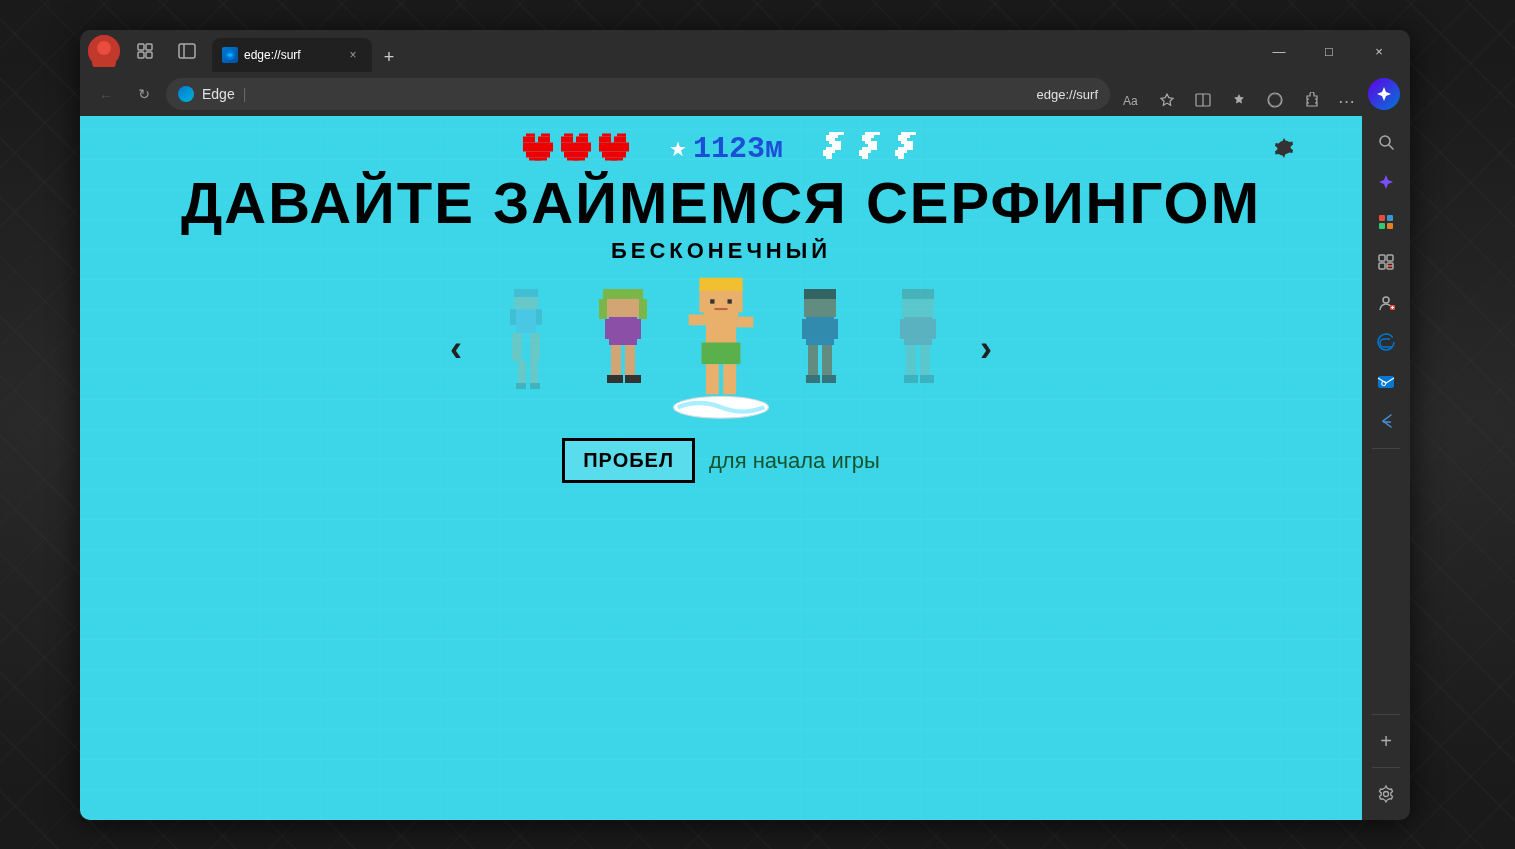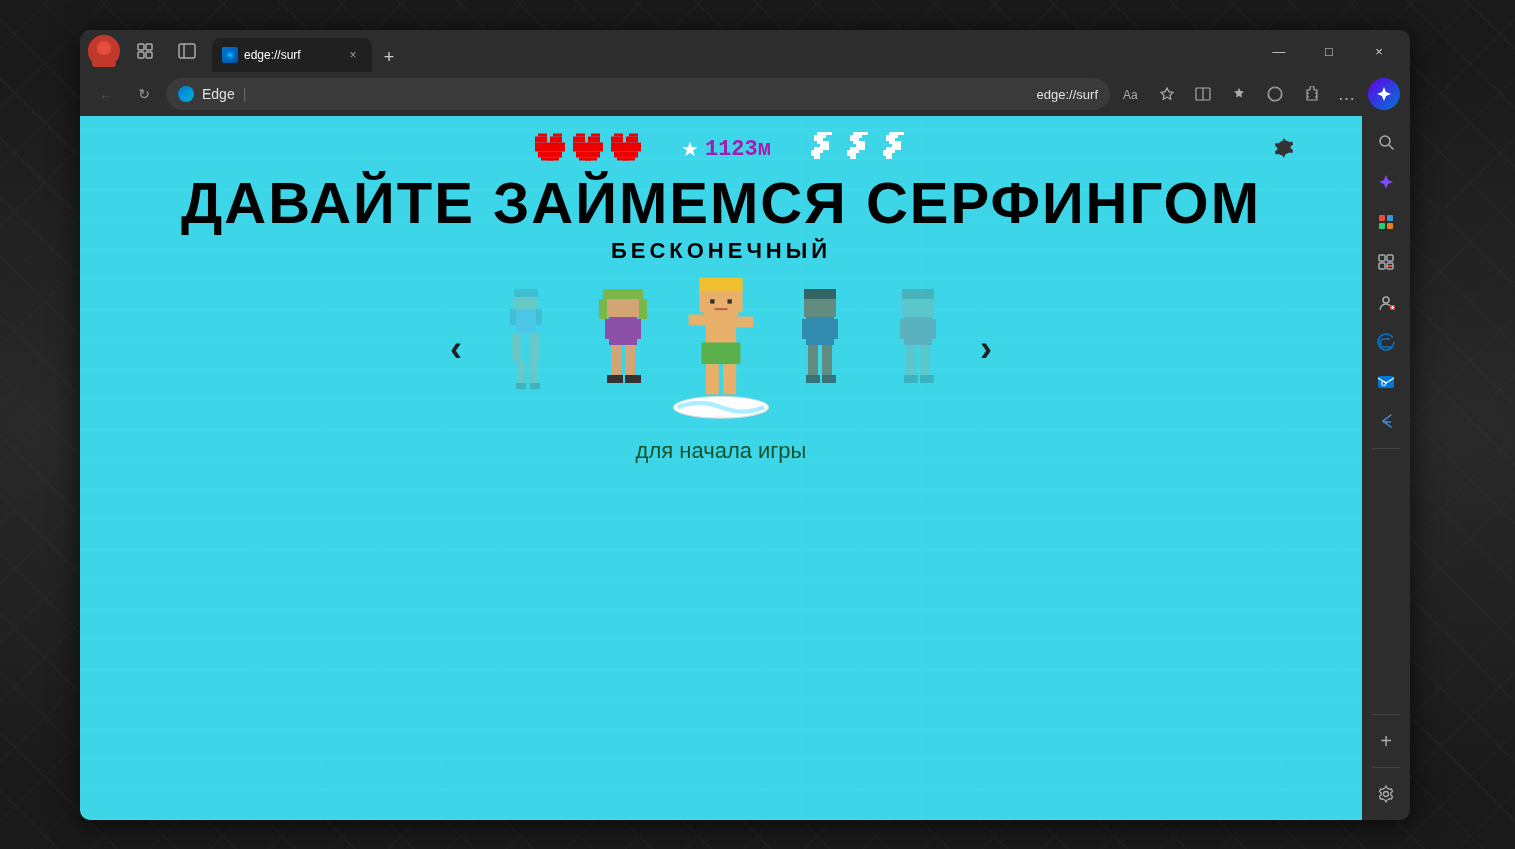--- a/index.html
+++ b/index.html
@@ -223,21 +223,21 @@
     .address-edge-label {
       font-size: 14px;
       color: #e0e0e0;
       font-weight: 500;
     }
 
     .addr-icon-btn {
       width: 30px;
       height: 28px;
       display: flex;
-      align-items: center;
+      align-items: flex-end;
       justify-content: center;
       color: #aaa;
       font-size: 14px;
       cursor: pointer;
       border-radius: 4px;
     }
 
     
     .right-sidebar {
       position: absolute;
@@ -317,23 +317,23 @@
     .score-area {
       display: flex;
       align-items: center;
       gap: 6px;
     }
     .score-star {
       font-size: 20px;
       color: #fff;
     }
     .score-text {
-      font-size: 22px;
+      font-size: 30px;
       font-weight: bold;
-      color: #a21caf;
+      color: #1d4ed8;
       font-family: 'Courier New', monospace;
     }
     .lightning-area {
       display: flex;
       gap: 6px;
     }
 
     
     .game-title {
       font-size: 58px;
@@ -756,20 +756,21 @@
               <rect x="11" y="43" width="7" height="4" fill="#333"></rect>
               <rect x="19" y="43" width="7" height="4" fill="#333"></rect>
             </svg>
           </div>
 
         </div>
         <div class="arrow-btn">›</div>
       </div>
 
       <div class="start-area">
+        <button class="space-btn">ПРОБЕЛ</button>
         <span class="start-text">для начала игры</span>
       </div>
 
     </div>
 
     <div class="right-sidebar">
       <div class="sidebar-icon">
         <svg width="18" height="18" viewBox="0 0 18 18" fill="none">
           <circle cx="8" cy="8" r="5" stroke="#aaa" stroke-width="1.5"></circle>
           <line x1="12" y1="12" x2="16" y2="16" stroke="#aaa" stroke-width="1.5" stroke-linecap="round"></line>

